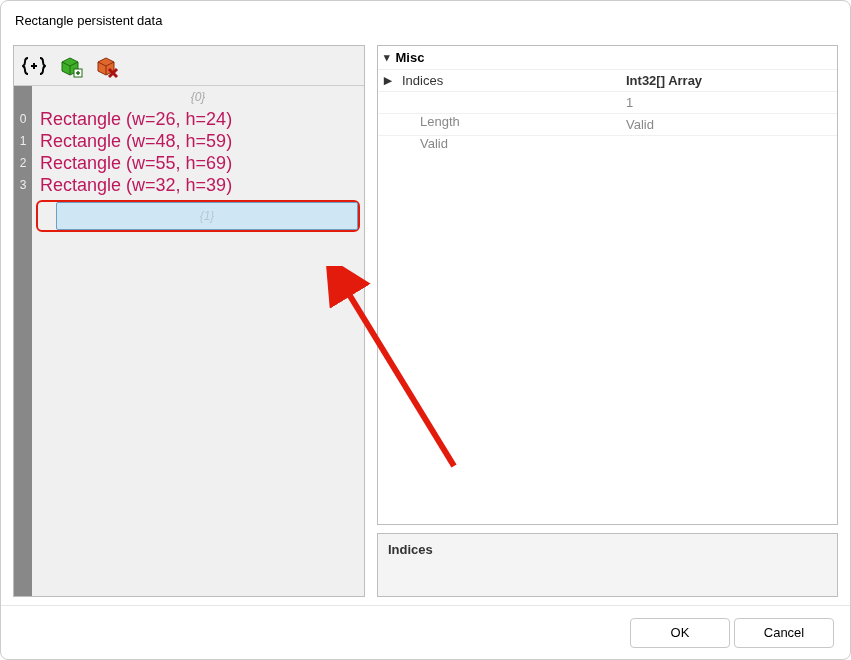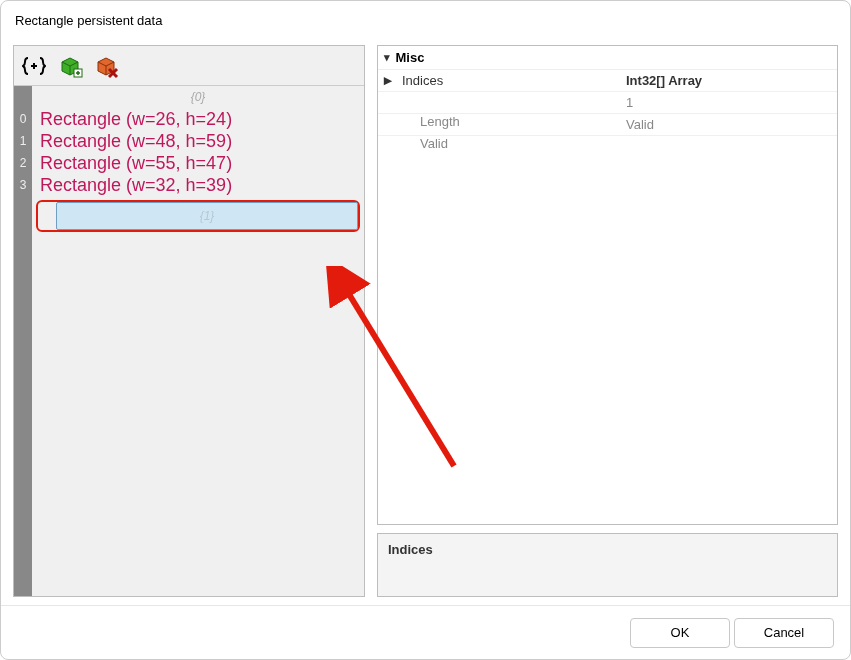--- a/index.html
+++ b/index.html
@@ -81,21 +81,21 @@
         <div class="item-row">
           <span class="item-index">0</span>
           <span class="item-label">Rectangle (w=26, h=24)</span>
         </div>
         <div class="item-row">
           <span class="item-index">1</span>
           <span class="item-label">Rectangle (w=48, h=59)</span>
         </div>
         <div class="item-row">
           <span class="item-index">2</span>
-          <span class="item-label">Rectangle (w=55, h=47)</span>
+          <span class="item-label">Rectangle (w=55, h=69)</span>
         </div>
         <div class="item-row">
           <span class="item-index">3</span>
           <span class="item-label">Rectangle (w=32, h=39)</span>
         </div>
 
         <div class="group-row selected-outer">
           <div class="group-row selected-inner">
             <span>{1}</span>
           </div>

